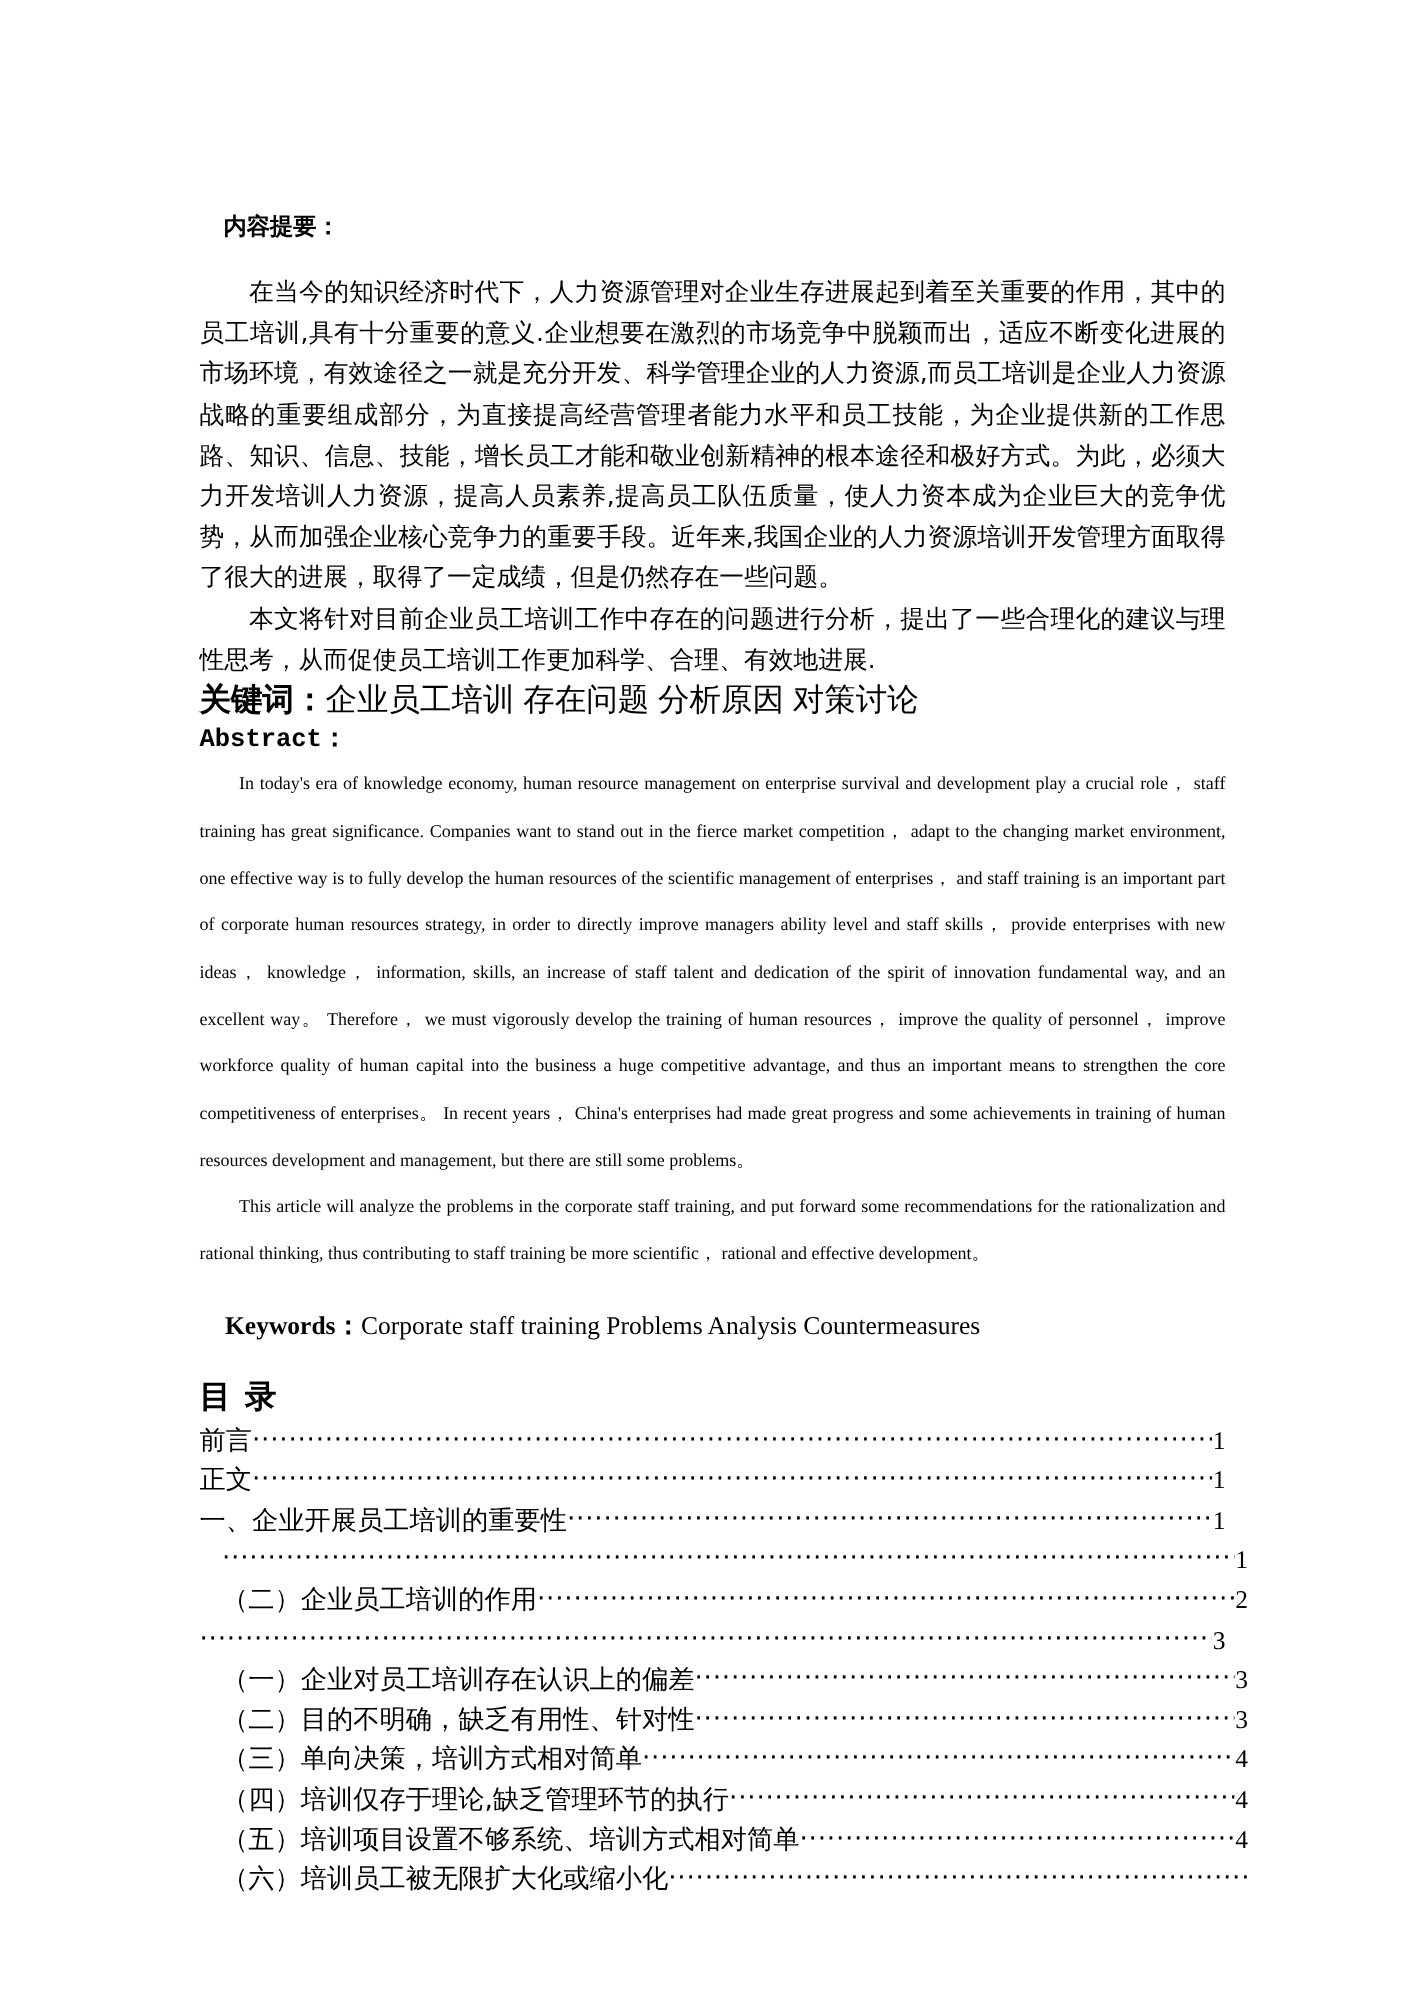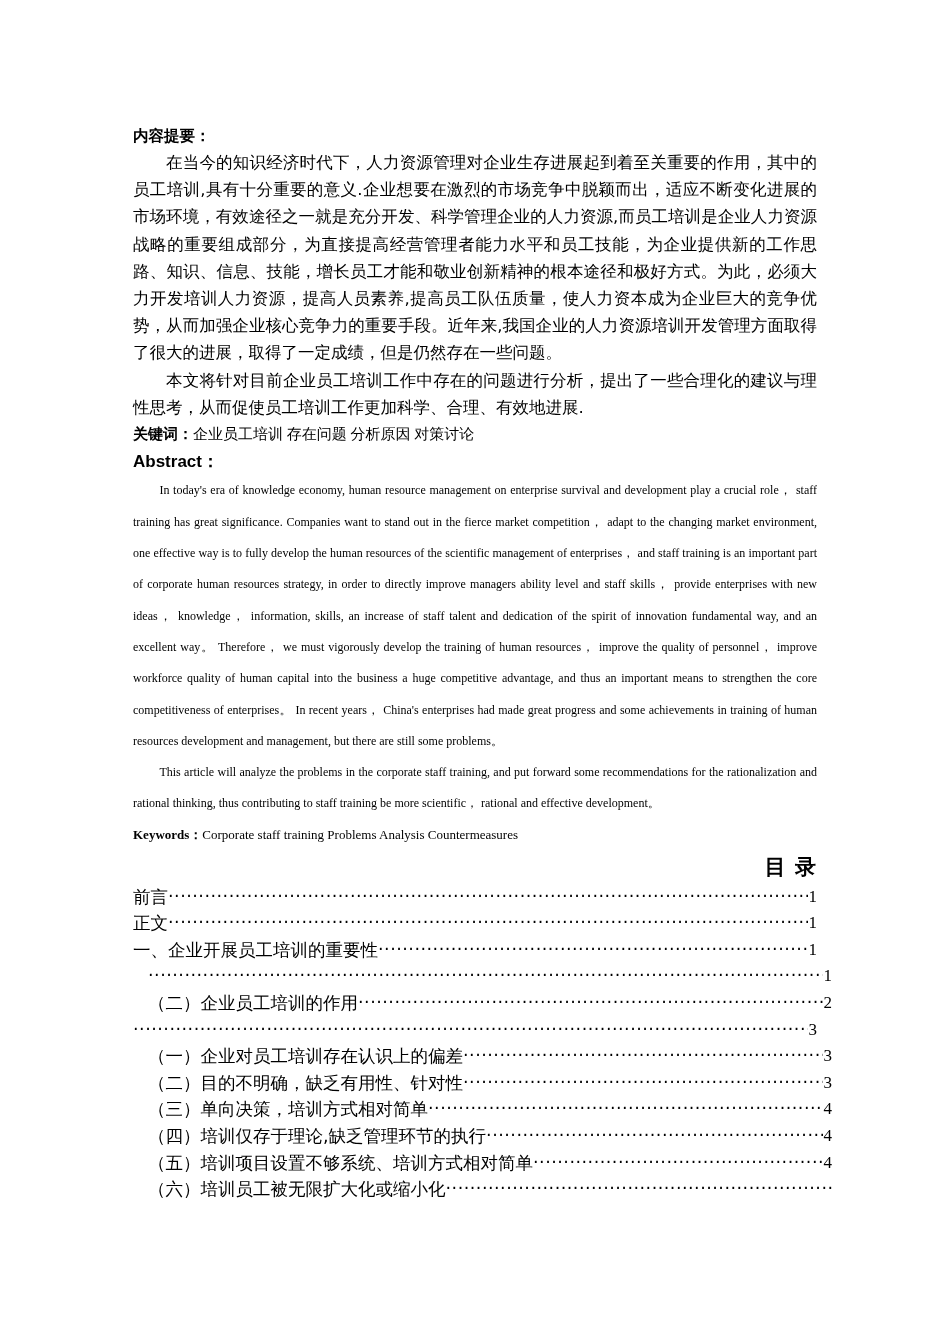--- a/index.html
+++ b/index.html
@@ -28,73 +28,73 @@
     left: 133px;
     top: 122px;
     width: 684px;
   }
 
   
   .label-bold {
     font-weight: bold;
     font-size: 15.5px;
     line-height: 27px;
-    margin: 0;
+    margin: 16px;
     letter-spacing: 0px;
   }
   .cn-para {
     font-size: 16.5px;
     line-height: 27.2px;
     margin: 0;
     text-align: justify;
     text-justify: inter-ideograph;
     text-indent: 2em;
     font-family: "DejaVu Sans", "Liberation Sans", sans-serif;
     font-weight: 400;
   }
   .kw-line {
-    font-size: 15px;
+    font-size: 21px;
     line-height: 27.2px;
     margin: 0;
-    font-family: Liberation Serif, serif;
+    font-family: Liberation Sans, sans-serif;
   }
   .kw-head {
     font-weight: bold;
   }
   .kw-body {
     font-weight: 400;
   }
   .abstract-head {
-    font-family: Liberation Sans, sans-serif;
+    font-family: Liberation Mono, monospace;
     font-weight: bold;
     font-size: 17px;
     line-height: 27.2px;
     margin: 0;
   }
   .en-para {
     font-size: 12px;
     line-height: 31.3px;
     margin: 0;
     text-align: justify;
     text-indent: 2.2em;
     font-family: "Liberation Serif", "DejaVu Serif", serif;
   }
   .keywords-en {
-    font-size: 13px;
+    font-size: 17px;
     line-height: 29px;
-    margin: 0;
+    margin: 17px;
     font-family: "Liberation Serif", "DejaVu Serif", serif;
   }
   .keywords-en .kw-head {
     font-weight: bold;
   }
 
   
   .toc-title {
-    text-align: right;
+    text-align: left;
     font-weight: bold;
     font-size: 21px;
     line-height: 32px;
     margin: 2px 0 1px 0;
     letter-spacing: 1px;
     font-family: "DejaVu Sans", "Liberation Sans", sans-serif;
   }
   .toc-list {
     margin: 0;
     padding: 0;

